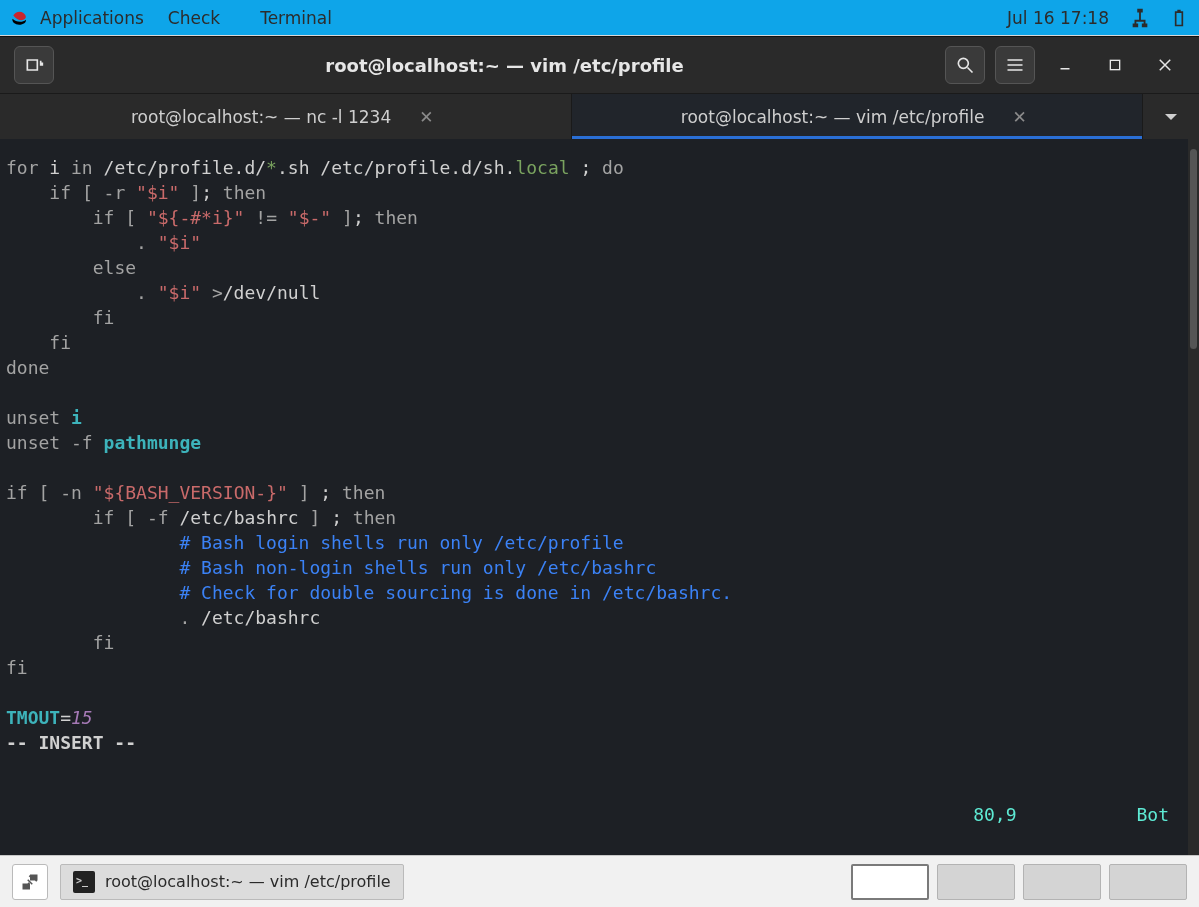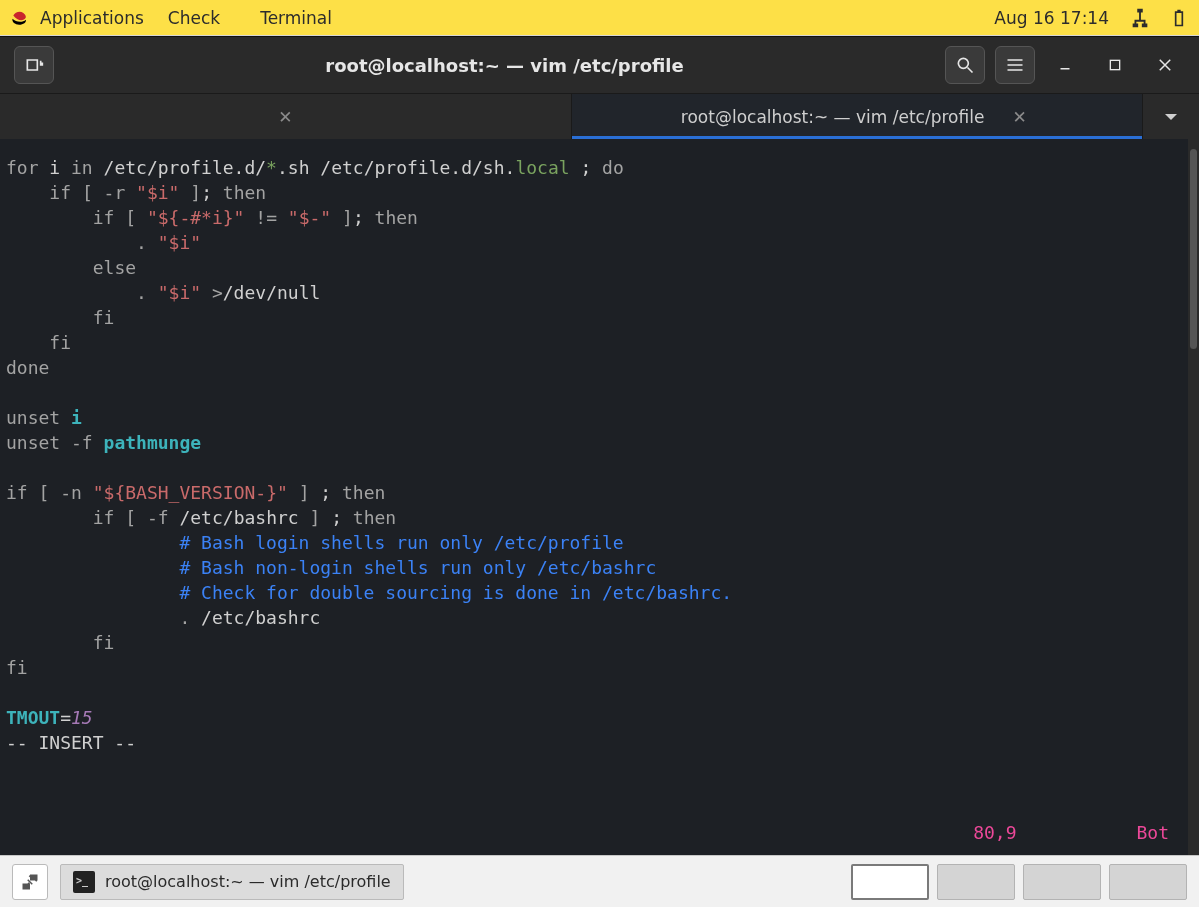--- a/index.html
+++ b/index.html
@@ -4,21 +4,21 @@
 <style>
   * { margin: 0; padding: 0; box-sizing: border-box; }
   body {
     width: 1199px; height: 907px;
     font-family: "DejaVu Sans", "Liberation Sans", sans-serif;
     background: #fff; overflow: hidden;
     display: flex; flex-direction: column;
   }
   
   .gnome-bar {
-    height: 36px; background: #fde047; color: #2c2c2c;
+    height: 36px; background: #0ea5e9; color: #2c2c2c;
     display: flex; align-items: center; padding: 0 10px;
     font-size: 17px; border-bottom: 1px solid #d7d7d7;
   }
   .gnome-bar .rh { width: 20px; height: 20px; margin-right: 10px; }
   .gnome-bar .menu { margin-right: 24px; cursor: default; }
   .gnome-bar .grow { flex: 1; }
   .gnome-bar .clock { margin-right: 20px; font-weight: 500; }
   .gnome-bar .tray { display: flex; align-items: center; gap: 18px; }
   .gnome-bar svg { display: block; }
 
@@ -74,26 +74,26 @@
     font-size: 18px; line-height: 25px; padding: 16px 0 0 6px;
     position: relative; white-space: pre; overflow: hidden;
   }
   .c-yellow  { color: #a3a3a3; }
   .c-green   { color: #7aa35f; }
   .c-white   { color: #d0d0d0; }
   .c-red     { color: #c96a6a; }
   .c-cyan-b  { color: #3db3bb; font-weight: 700; }
   .c-purple  { color: #a579b6; font-style: italic; }
   .c-comment { color: #3b82f6; }
-  .bold      { font-weight: 400; }
+  .bold      { font-weight: 700; }
 
   .status-right {
-    position: absolute; right: 30px; bottom: 10px;
+    position: absolute; right: 30px; bottom: 28px;
     font-family: "DejaVu Sans Mono", monospace; font-size: 18px;
-    color: #ec4899; display: flex; gap: 120px; text-align: center;
+    color: #5eead4; display: flex; gap: 120px; text-align: center;
   }
 
   
   .sb {
     position: absolute; right: 0; top: 0; bottom: 0; width: 11px;
     background: #2a2a2a;
   }
   .sb .thumb {
     position: absolute; top: 10px; height: 200px; left: 2px; right: 2px;
     background: #555; border-radius: 4px;
@@ -134,21 +134,21 @@
 
 <div class="gnome-bar">
   <svg class="rh" viewBox="0 0 24 24">
       <path fill="#c9252d" d="M4 9c2-4 8-6 12-3 3 2 4 5 2 7-3 3-10 2-14-4z"></path>
       <path fill="#000" d="M3 13c4 4 12 5 16 1 1 3-3 6-8 6-5 0-9-3-8-7z"></path>
     </svg>
   <span class="menu">Applications</span>
   <span class="menu">Check</span>
   <span class="menu" style="margin-left:16px;">Terminal</span>
   <span class="grow"></span>
-  <span class="clock">Aug 16  17:14</span>
+  <span class="clock">Jul 16  17:18</span>
   <span class="tray">
     <svg width="22" height="22" viewBox="0 0 24 24">
         <path fill="#2c2c2c" d="M4 18h6v4H4zM14 18h6v4h-6zM9 2h6v4H9zM11 6h2v8h-2zM6 14h12v2H6zM6 16h2v2H6zM16 16h2v2h-2z"></path>
       </svg>
     <svg width="20" height="22" viewBox="0 0 24 24">
         <path fill="#2c2c2c" d="M7 4h3V2h4v2h3v18H7zM9 6v14h6V6z"></path>
       </svg>
   </span>
 </div>
 
@@ -186,20 +186,21 @@
       <div class="tb-icon">
         <svg width="18" height="18" viewBox="0 0 24 24">
             <path stroke="#e6e6e6" stroke-width="2" d="M5 5l14 14M19 5L5 19"></path>
           </svg>
       </div>
     </div>
   </div>
 
   <div class="tabs">
     <div class="tab">
+      <span>root@localhost:~ — nc -l 1234</span>
       <span class="tab-close">✕</span>
     </div>
     <div class="tab active">
       <span>root@localhost:~ — vim /etc/profile</span>
       <span class="tab-close">✕</span>
     </div>
     <div class="tab-menu">
       <svg width="18" height="18" viewBox="0 0 24 24">
           <path fill="#cfcfcf" d="M4 8l8 8 8-8z"></path>
         </svg>

